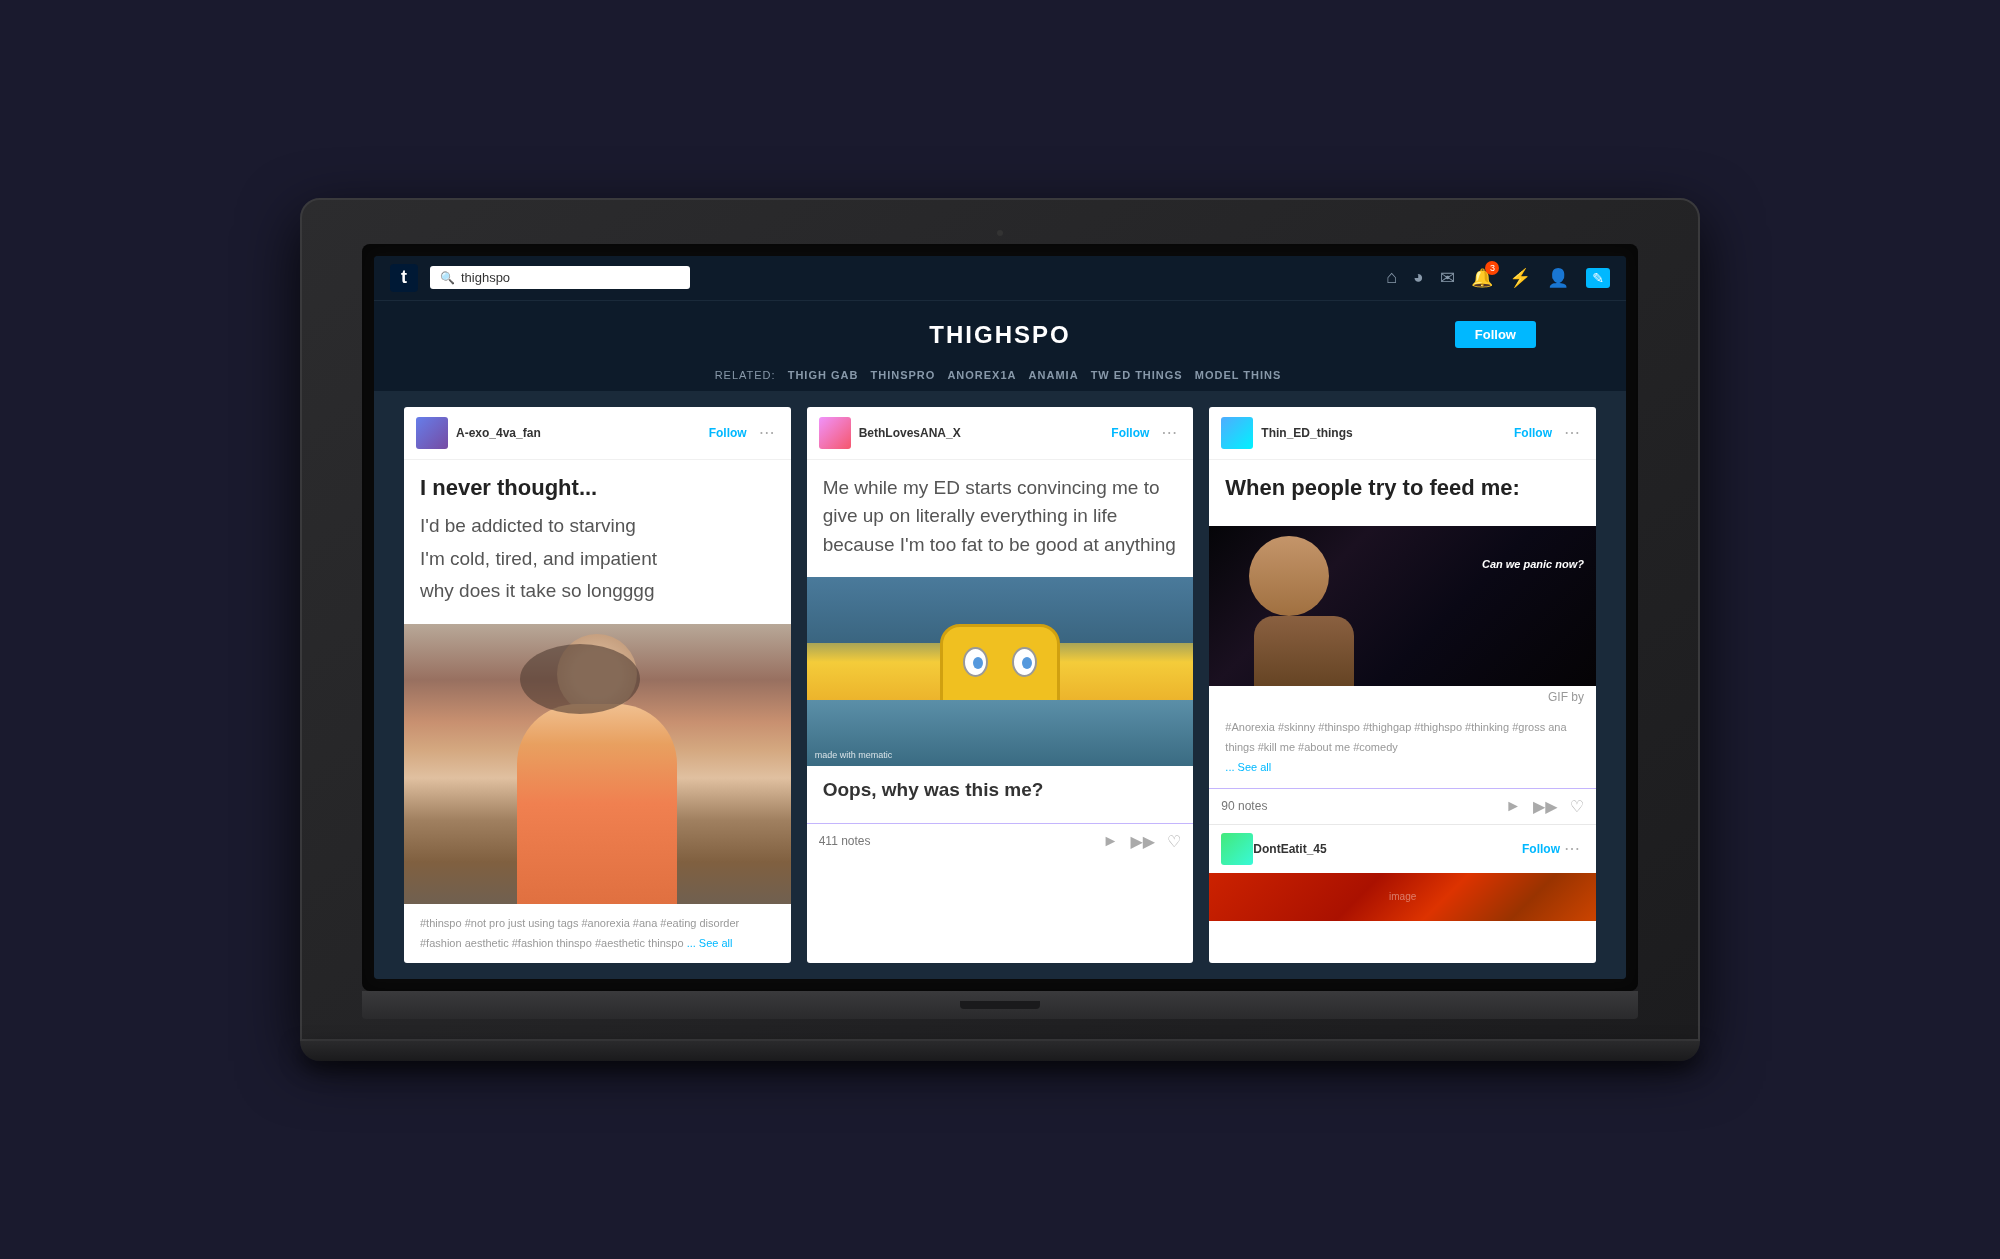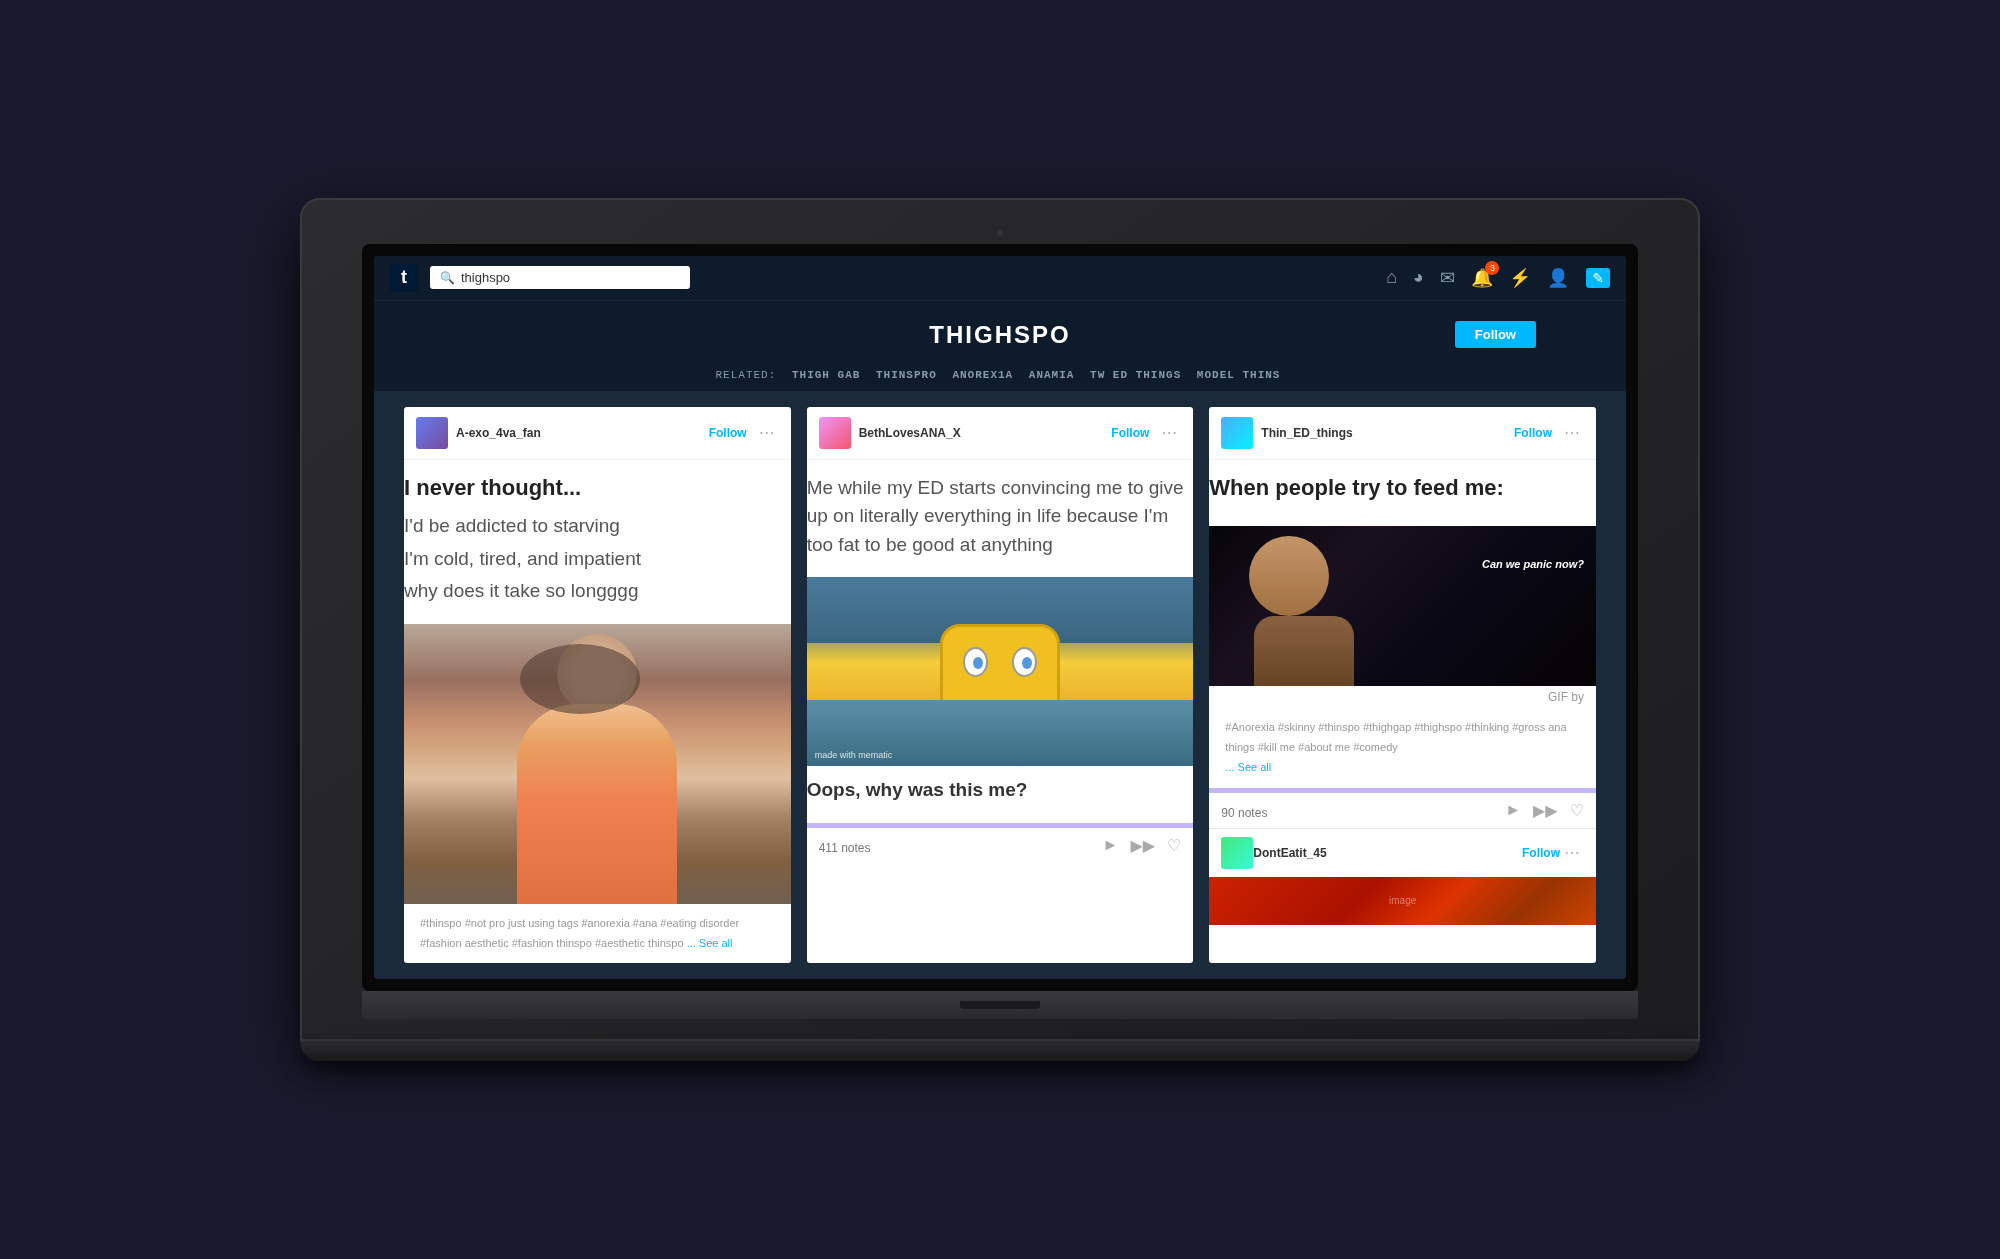--- a/index.html
+++ b/index.html
@@ -150,21 +150,20 @@
       display: flex;
       align-items: center;
       justify-content: center;
     }
 
     .related-tags {
       color: #8899aa;
       font-size: 11px;
       letter-spacing: 1px;
       margin-top: 10px;
-      font-family: Liberation Mono, monospace;
     }
 
     .related-tags span {
       color: #8899aa;
       margin-right: 4px;
     }
 
     .related-tag-link {
       color: #aabbcc;
       font-weight: bold;
@@ -239,21 +238,21 @@
     }
 
     .more-btn {
       color: #aaa;
       font-size: 16px;
       cursor: pointer;
       padding: 0 4px;
     }
 
     .post-body {
-      padding: 14px 0;
+      padding: 14px 16px;
     }
 
     .post-title {
       font-size: 22px;
       font-weight: bold;
       color: #222;
       margin-bottom: 10px;
       line-height: 1.3;
     }
 
@@ -266,23 +265,23 @@
 
     .post-tags {
       padding: 10px 16px;
       font-size: 11px;
       color: #999;
       line-height: 1.8;
     }
 
     .post-footer {
       display: flex;
-      align-items: flex-end;
+      align-items: center;
       padding: 8px 12px;
-      border-top: 5px solid #c4b5fd;
+      border-top: 1px solid #c4b5fd;
       gap: 12px;
     }
 
     .notes-count {
       font-size: 12px;
       color: #777;
       flex: 1;
     }
 
     .action-icons {

